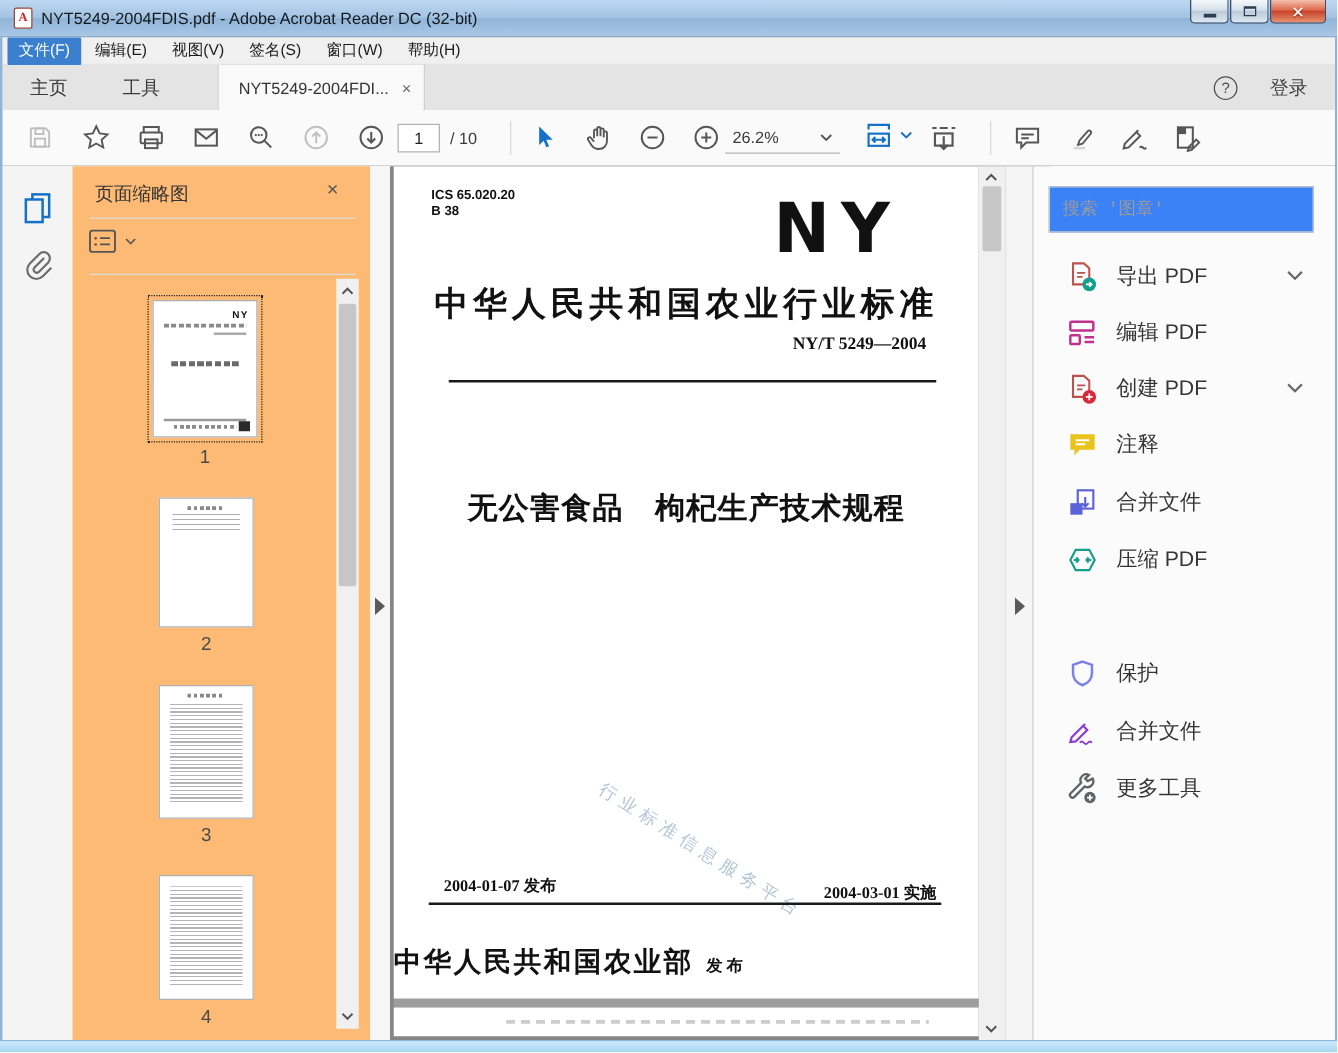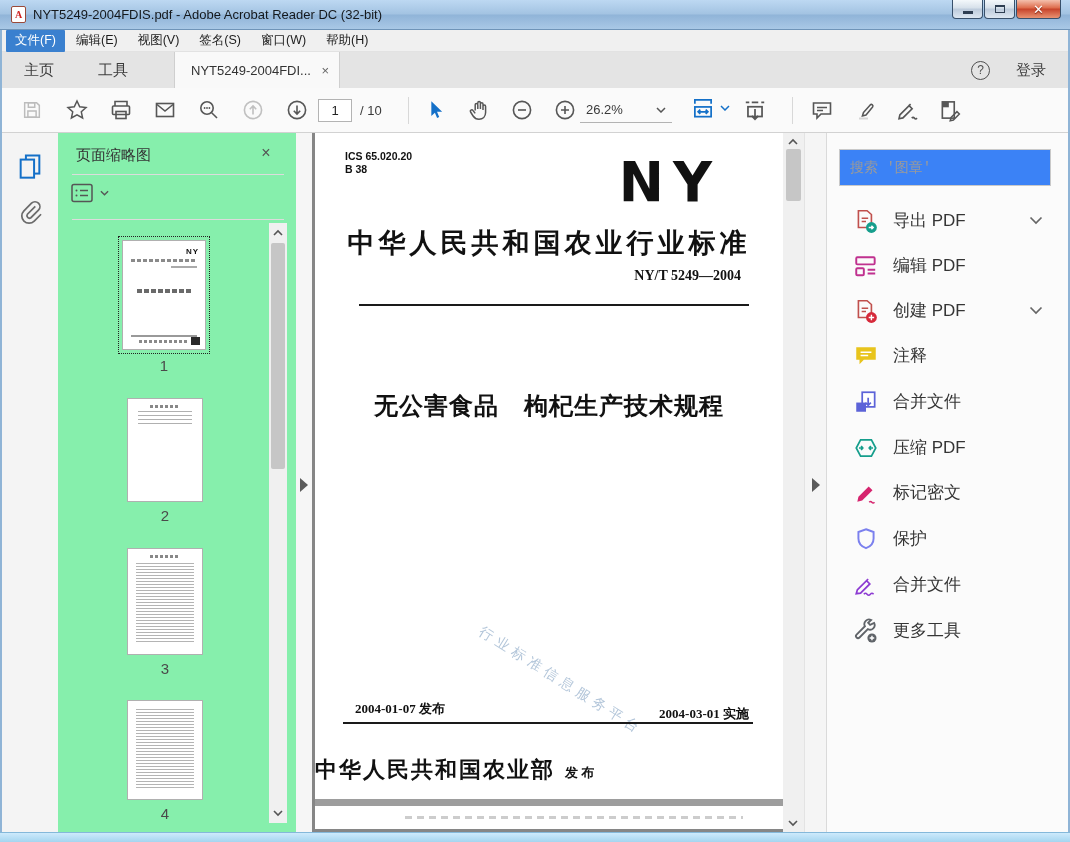--- a/index.html
+++ b/index.html
@@ -57,21 +57,21 @@
   .fitgroup { position:absolute; left:688px; top:7px; display:flex; align-items:center; gap:4px; cursor:pointer; }
 
   
   .content { left:2px; top:133px; width:1066px; height:699px; background:#fff; }
 
   
   .rail { left:0; top:0; width:56px; height:699px; background:#f4f4f4; }
   .railbtn { position:absolute; left:13px; width:30px; height:30px; display:flex; align-items:center; justify-content:center; cursor:pointer; }
 
   
-  .panel { left:56px; top:0; width:238px; height:699px; background:#86efac; }
+  .panel { left:56px; top:0; width:238px; height:699px; background:#fdba74; }
   .panel-title { position:absolute; left:18px; top:13px; font-size:15px; color:#333; }
   .panel-close { position:absolute; left:198px; top:10px; width:20px; height:20px; font-size:16px; color:#555;
     display:flex; align-items:center; justify-content:center; cursor:pointer; }
   .pdiv { position:absolute; left:14px; width:212px; height:1px; background:#dcdcdc; }
   .optbtn { position:absolute; left:12px; top:50px; display:flex; align-items:center; gap:6px; cursor:pointer; }
 
   .pscroll { position:absolute; left:211px; top:90px; width:18px; height:600px; background:#f0f0f0; }
   .chev { position:absolute; left:3px; width:12px; height:12px; cursor:pointer; }
   .scrthumb { position:absolute; left:2px; width:14px; background:#c6c6c6; border-radius:2px; cursor:pointer; }
 
@@ -511,29 +511,20 @@
       <div class="toolrow" style="top:292px">
         <span class="toolicon">
             <svg width="26" height="26" viewBox="0 0 24 24" fill="none" stroke="#169e8c" stroke-width="1.6">
               <path d="M7 4.5h10l4 7.5-4 7.5H7L3 12z"></path>
               <path d="M5.5 12h3.5M7.5 10.2L9 12l-1.5 1.8M18.5 12H15M16.5 10.2L15 12l1.5 1.8"></path>
             </svg>
           </span>
         <span class="toollabel">压缩 PDF</span>
       </div>
 
-      <div class="toolrow" style="top:337px">
-        <span class="toolicon">
-            <svg width="26" height="26" viewBox="0 0 24 24">
-              <path d="M5 15.5L14.5 6l3.5 3.5-9.5 9.5L4 20z" fill="#d6246e"></path>
-              <path d="M15 20.5c.8-1 1.6-1 2.4 0 .8 1 1.6 1 2.4 0" stroke="#d6246e" stroke-width="1.4" fill="none"></path>
-            </svg>
-          </span>
-        <span class="toollabel">标记密文</span>
-      </div>
 
       <div class="toolrow" style="top:383px">
         <span class="toolicon">
             <svg width="26" height="26" viewBox="0 0 24 24" fill="none" stroke="#7b80ee" stroke-width="1.8">
               <path d="M12 3l7 2.5v6c0 4.5-3 7.5-7 9-4-1.5-7-4.5-7-9v-6z"></path>
             </svg>
           </span>
         <span class="toollabel">保护</span>
       </div>
 

